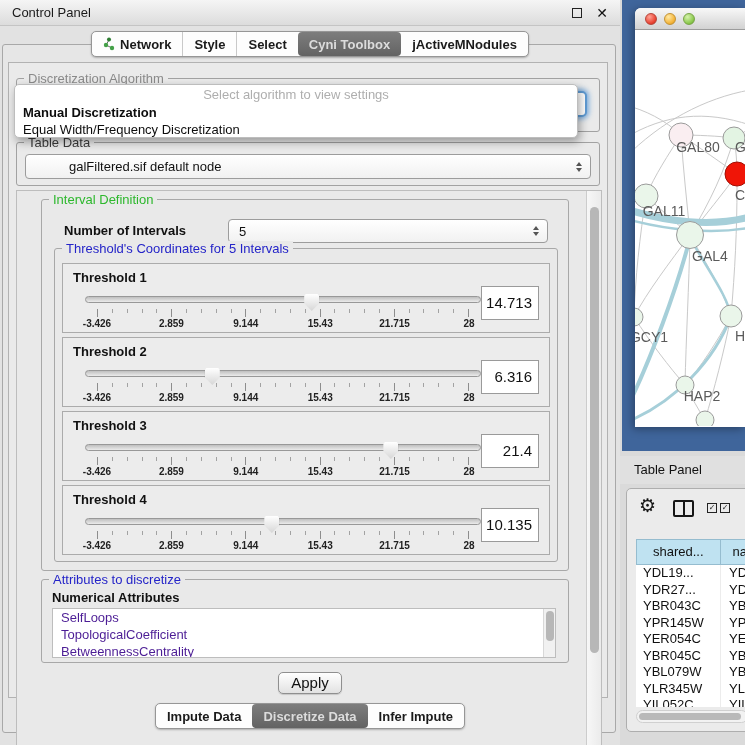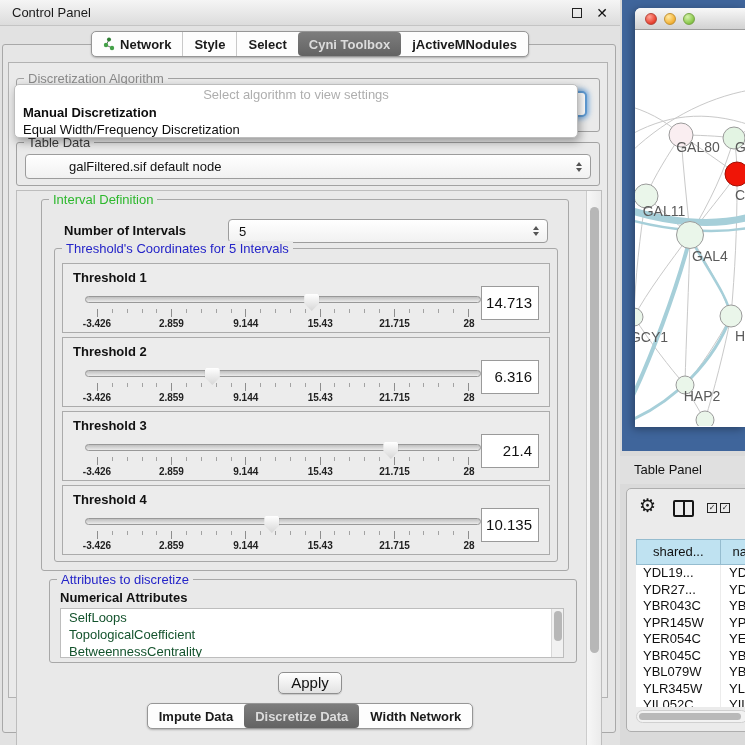--- a/index.html
+++ b/index.html
@@ -88,26 +88,26 @@
   .thumb { position:absolute; top:-14px; width:15px; height:17px; margin-left:-7.5px;
     background:linear-gradient(#ffffff,#d6d6d6);
     clip-path:polygon(10% 0,90% 0,100% 12%,100% 55%,50% 100%,0 55%,0 12%);
     filter:drop-shadow(0 0 1px #777); }
   .ticklabels { position:absolute; left:12px; top:28px; width:372px; height:12px; font-size:10px; font-weight:bold; color:#222; }
   .tl { position:absolute; transform:translateX(-50%); white-space:nowrap; }
   .tl0{left:0}.tl1{left:20%}.tl2{left:40%}.tl3{left:60%}.tl4{left:80%}.tl5{left:100%}
   .valuebox { position:absolute; right:10px; top:22px; width:58px; height:34px; background:#fff;
     border:1px solid #9a9a9a; font-size:15px; line-height:32px; text-align:right; padding-right:6px; color:#111; }
 
-  .attr-group { position:absolute; left:24px; top:388px; width:528px; height:84px; border:1px solid #a8a8a8; border-radius:3px;margin-left:8px; }
+  .attr-group { position:absolute; left:24px; top:388px; width:528px; height:84px; border:1px solid #a8a8a8; border-radius:3px; }
   .attr-group .gtitle { background:#e9e9e9; }
   .attr-label { position:absolute; left:10px; top:10px; font-weight:bold; font-size:13px; color:#111; }
   .attr-list { position:absolute; left:10px; top:28px; width:504px; height:50px; background:#fff;
     border:1px solid #bdbdbd; overflow:hidden; }
-  .attr-item { height:17px; line-height:17px; padding-left:8px; font-size:13px; color:#14532d; }
+  .attr-item { height:17px; line-height:17px; padding-left:8px; font-size:13px; color:#4c1d95; }
   .attr-scroll { position:absolute; right:0; top:0; width:12px; height:100%; background:#f1f1f1; border-left:1px solid #d8d8d8; }
   .attr-thumb { left:2px; top:2px; width:8px; height:30px; }
 
   .apply-btn { position:absolute; left:50%; top:672px; transform:translateX(-50%); width:64px; height:22px;
     border:1px solid #8f8f8f; border-radius:5px; background:linear-gradient(#ffffff,#e2e2e2);
     font-size:15px; text-align:center; line-height:20px; color:#111; box-shadow:0 1px 1px rgba(0,0,0,.15); }
 
   
   .right { position:absolute; left:620px; top:0; width:125px; height:745px; background:#dadada; }
   .net-frame { position:absolute; left:2px; top:0; width:123px; height:451px; background:#3f659b; }
@@ -342,21 +342,21 @@
 
   <div class="tabrow bottom">
     <div class="tabgroup">
       <div class="tab">
           <span>Impute Data</span>
         </div>
       <div class="tab selected">
           <span>Discretize Data</span>
         </div>
       <div class="tab">
-          <span>Width Network</span>
+          <span>Infer Impute</span>
         </div>
     </div>
   </div>
 </div>
 
 <div class="right">
 
   <div class="net-frame">
     <div class="mac-win">
       <div class="mac-titlebar">

